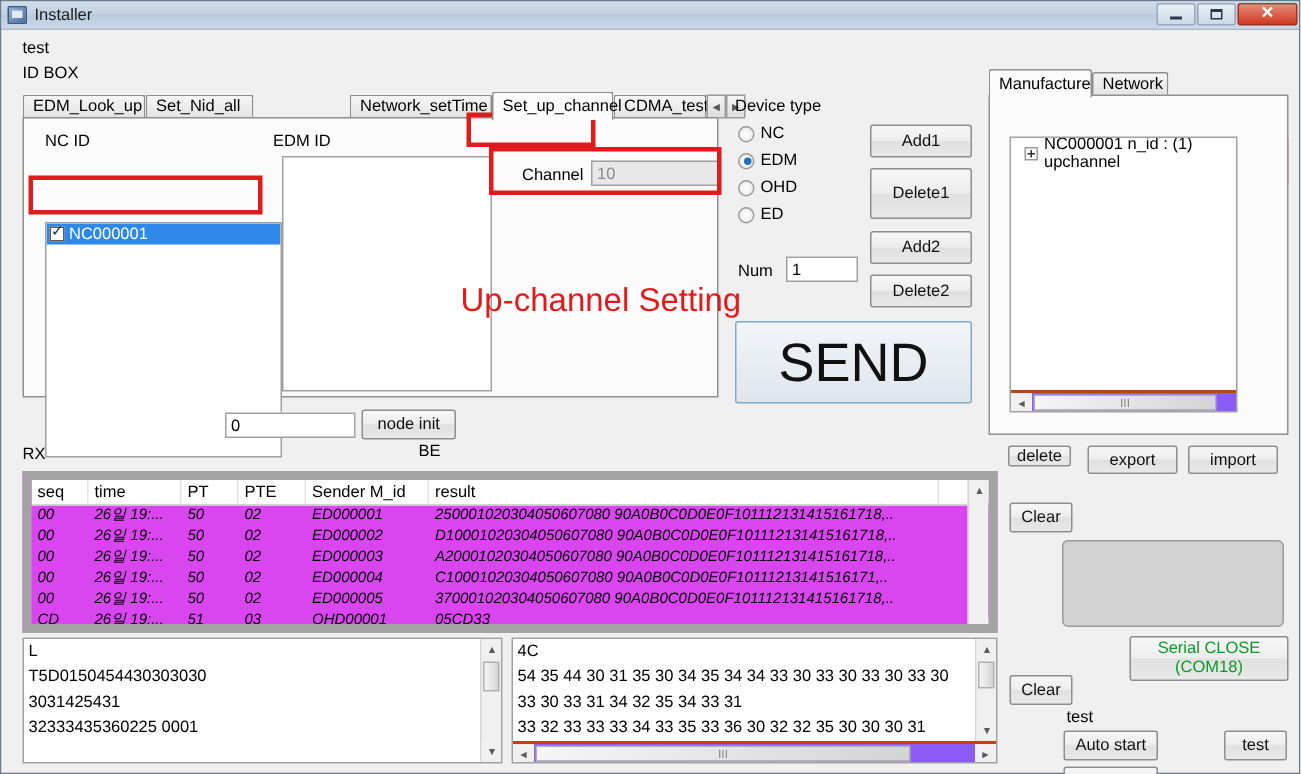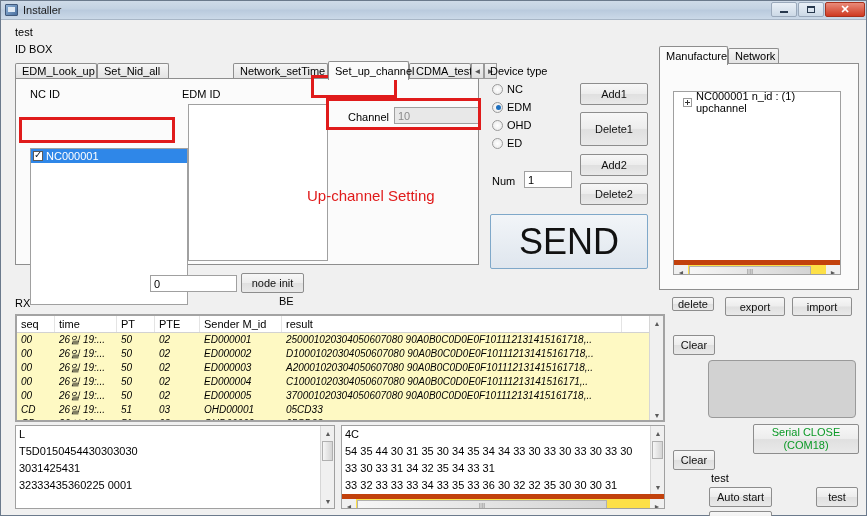--- a/index.html
+++ b/index.html
@@ -112,47 +112,47 @@
     width:11px; height:11px; border-radius:50%;
     border:1px solid #9a9a9a; background:radial-gradient(#ffffff,#e6e6e6);
     margin-right:4px; position:relative; flex:none;
   }
   .radio.on .dot:after {
     content:""; position:absolute; left:2.5px; top:2.5px;
     width:5px; height:5px; border-radius:50%; background:#1d6fbf;
   }
 
   .redbox { position:absolute; border:3px solid #e01b1b; pointer-events:none; }
-  .annot { position:absolute; color:#e01b1b; font-size:15px; white-space:nowrap;text-align:center; }
+  .annot { position:absolute; color:#e01b1b; font-size:22px; white-space:nowrap;text-align:center; }
 
   
   .vscroll {
     position:absolute; width:14px;
     background:#f0f0f0; border-left:1px solid #d6d6d6;
   }
   .hscroll {
     position:absolute; height:14px;
-    background:#fde047; border-top:5px solid #c2410c;
+    background:#8b5cf6; border-top:2px solid #c2410c;
   }
   .sb-arrow {
     position:absolute; width:14px; height:14px;
     background:#f0f0f0; color:#5a5a5a; font-size:7px;
     display:flex; align-items:center; justify-content:center;
   }
   .sb-arrow.h { width:14px; height:14px; }
   .sb-thumb {
     position:absolute; background:linear-gradient(to right,#f6f6f6,#d4d4d4);
     border:1px solid #b0b0b0;
     display:flex; align-items:center; justify-content:center;
     font-size:8px; color:#8a8a8a;
   }
 
   
   .grid {
-    position:absolute; border:2px solid #a3a3a3; background:#fef9c3; overflow:hidden;
+    position:absolute; border:6px solid #a3a3a3; background:#d946ef; overflow:hidden;
   }
   .grid-head { display:flex; height:17px; background:#fff; border-bottom:1px solid #d2d2d2; }
   .grid-head div {
     font-size:11px; line-height:16px; padding-left:4px;
     border-right:1px solid #e4e4e4; overflow:hidden; white-space:nowrap;
   }
   .grid-row { display:flex; height:14px; }
   .grid-row div {
     font-size:10px; line-height:14px; padding-left:4px;
     overflow:hidden; white-space:nowrap;font-style:italic;
@@ -274,21 +274,21 @@
     <div class="btn" style="left:579px; top:134px; width:68px; height:22px;">Add2</div>
     <div class="btn" style="left:579px; top:163px; width:68px; height:22px;">Delete2</div>
 
     <div class="btn" style="left:489px; top:194px; width:158px; height:55px; font-size:36px; border:1px solid #7fa8c9; background:linear-gradient(to bottom,#f2f5f8,#dfe6ee);">SEND</div>
 
     <div class="tabstrip" style="left:658px; top:26px; width:200px; height:18px;">
       <div class="tab active" style="left:0px;  width:69px;">Manufacture</div>
       <div class="tab" style="left:69px; width:51px;">Network</div>
     </div>
     <div class="tabpanel" style="left:658px; top:43px; width:200px; height:227px;">
-      <div class="listbox" style="left:13px; top:27px; width:168px; height:184px; border-color:#a0a0a0;">
+      <div class="listbox" style="left:13px; top:27px; width:152px; height:184px; border-color:#a0a0a0;">
         <div class="treeitem" style="padding-left:9px; margin-top:3px;">
           <span class="expander"></span>
           <span>NC000001 n_id : (1) upchannel</span>
         </div>
 
         <div class="hscroll" style="left:0; bottom:0; width:166px;">
           <div class="sb-arrow h" style="left:0; top:0;">◄</div>
           <div class="sb-thumb" style="left:15px; top:1px; width:122px; height:11px;">III</div>
           <div class="sb-arrow h" style="right:0; top:0;">►</div>
         </div>

